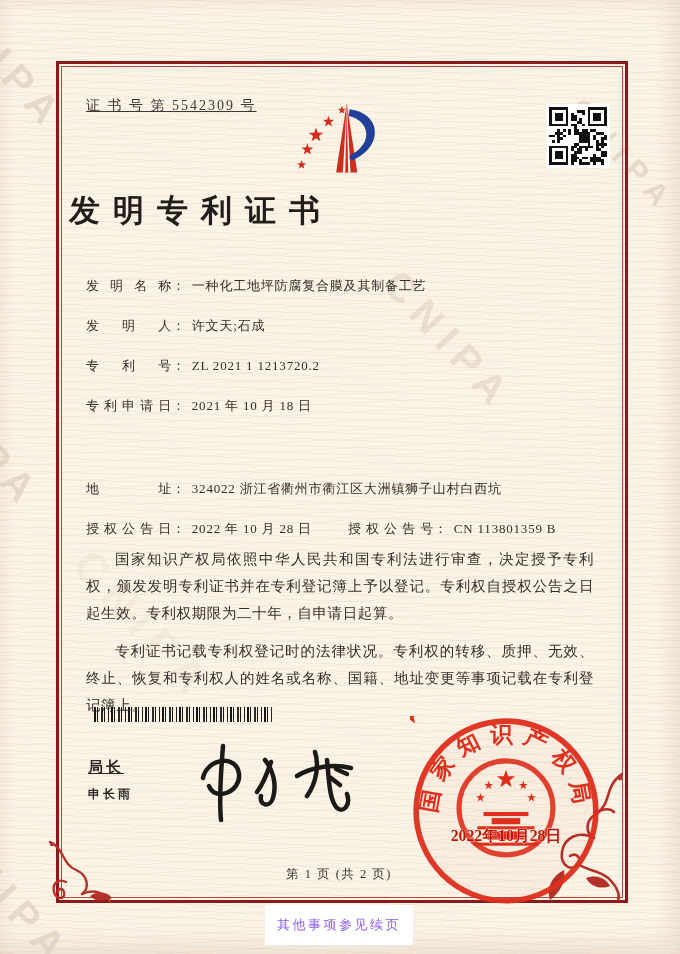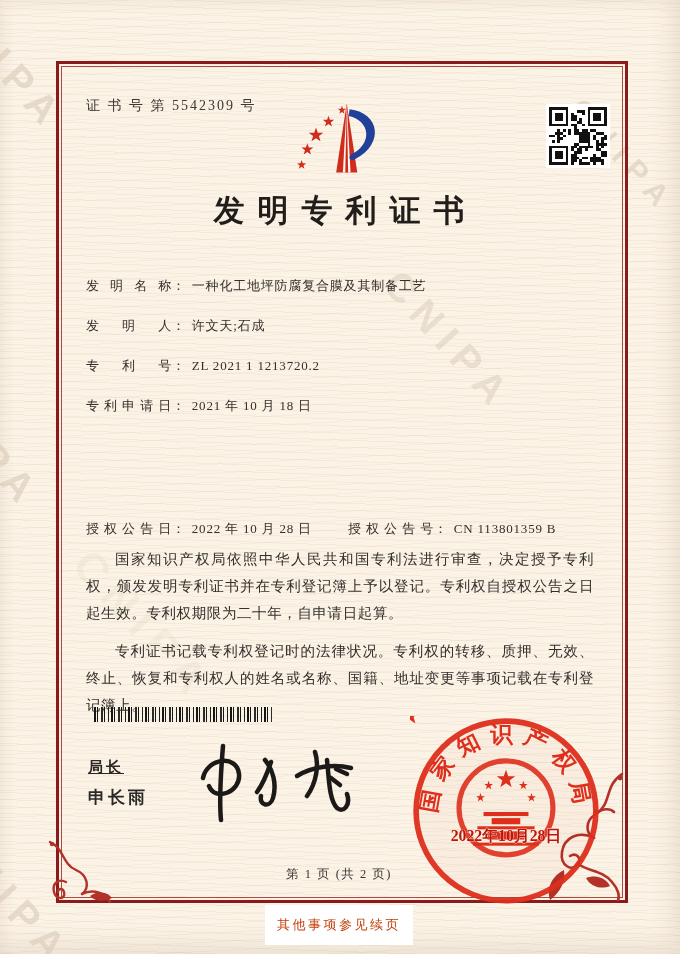--- a/index.html
+++ b/index.html
@@ -20,53 +20,53 @@
     pointer-events:none;
   }
   .wm1{left:-40px;top:-18px;font-size:40px;}
   .wm2{left:588px;top:92px;font-size:30px;}
   .wm3{left:408px;top:262px;font-size:40px;opacity:.45;}
   .wm4{left:-64px;top:360px;font-size:40px;}
   .wm5{left:100px;top:540px;font-size:44px;opacity:.18;}
   .wm6{left:-34px;top:818px;font-size:40px;}
   .frame{position:absolute;left:56px;top:61px;width:566px;height:836px;border:3px solid #8a1b1d;}
   .frame-inner{position:absolute;left:2px;top:2px;right:2px;bottom:2px;border:1px solid #aa4a42;}
-  .cert-no{position:absolute;left:86px;top:97px;font-size:14px;letter-spacing:2px;color:#3c3835;}
+  .cert-no{position:absolute;left:86px;top:97px;font-size:14px;letter-spacing:2px;color:#3c3835;text-decoration:underline;}
   .logo{position:absolute;left:292px;top:101px;width:96px;height:74px;}
   .qr{position:absolute;left:546px;top:104px;width:58px;height:58px;background:#fff;padding:3px;}
   .title{
-    position:absolute;left:56px;top:190px;width:566px;text-align:center;
+    position:absolute;left:56px;top:190px;width:566px;
     font-size:31px;font-weight:700;letter-spacing:.42em;text-indent:.42em;color:#211d1a;
   }
   .row{position:absolute;left:86px;width:520px;font-size:13px;letter-spacing:.8px;white-space:nowrap;}
   .r0{top:277px}.r1{top:317px}.r2{top:357px}.r3{top:397px}.r4{top:438px}.r5{top:480px}.r6{top:520px}
   .flabel{display:inline-block;width:86px;text-align:justify;text-align-last:justify;vertical-align:bottom;}
   .fcolon{display:inline-block;margin-right:6px;}
   .pair2{position:absolute;left:262px;top:0;}
   .body-text{position:absolute;left:86px;top:546px;width:508px;font-size:14.5px;line-height:27px;letter-spacing:.6px;text-align:justify;}
   .body-text p{margin:0 0 11px 0;text-indent:2em;}
   .barcode{
     position:absolute;left:94px;top:707px;width:178px;height:15px;
     background-image:repeating-linear-gradient(90deg,
       #151515 0 2px, transparent 2px 3px,
       #151515 3px 4px, transparent 4px 7px,
       #2b2b2b 7px 9px, transparent 9px 10px,
       #151515 10px 11px, transparent 11px 14px,
       #1f1f1f 14px 15px, transparent 15px 17px);
   }
   .dir-title{position:absolute;left:88px;top:758px;font-family:"Liberation Sans","DejaVu Sans",sans-serif;font-size:15px;font-weight:600;letter-spacing:3px;color:#2b2825;text-decoration:underline;}
-  .dir-name{position:absolute;left:88px;top:786px;font-family:"Liberation Sans","DejaVu Sans",sans-serif;font-size:17px;font-weight:600;letter-spacing:3px;color:#2b2825;}
+  .dir-name{position:absolute;left:88px;top:786px;font-family:"Liberation Sans","DejaVu Sans",sans-serif;font-size:12px;font-weight:600;letter-spacing:3px;color:#2b2825;}
   .sig{position:absolute;left:185px;top:740px;width:178px;height:84px;}
   .seal{position:absolute;left:410px;top:716px;width:194px;height:194px;z-index:5;}
   .orn{position:absolute;z-index:3;}
   .orn-bl{left:46px;top:838px;width:68px;height:66px;}
   .orn-br{left:534px;top:772px;width:92px;height:130px;}
   .page-no{position:absolute;left:56px;top:866px;width:566px;text-align:center;font-size:12.5px;letter-spacing:1.5px;color:#3a3633;}
   .cont-note{position:absolute;left:56px;top:905px;width:566px;text-align:center;z-index:4;}
-  .cont-note span{display:inline-block;background:#ffffff;padding:11px 12px;font-size:13px;letter-spacing:2.5px;color:#c2410c;text-align:right;}
+  .cont-note span{display:inline-block;background:#ffffff;padding:11px 12px;font-size:13px;letter-spacing:2.5px;color:#8b5cf6;text-align:right;}
 </style>
 </head>
 <body>
 
 <div class="page">
 
   <div class="wm wm1">CNIPA</div>
   <div class="wm wm2">CNIPA</div>
   <div class="wm wm3">CNIPA</div>
   <div class="wm wm4">CNIPA</div>
@@ -265,20 +265,23 @@
   </div>
   <div class="row r1">
     <span class="flabel">发明人</span><span class="fcolon">：</span><span>许文天;石成</span>
   </div>
   <div class="row r2">
     <span class="flabel">专利号</span><span class="fcolon">：</span><span>ZL 2021 1 1213720.2</span>
   </div>
   <div class="row r3">
     <span class="flabel">专利申请日</span><span class="fcolon">：</span><span>2021 年 10 月 18 日</span>
   </div>
+  <div class="row r5">
+    <span class="flabel">地址</span><span class="fcolon">：</span><span>324022 浙江省衢州市衢江区大洲镇狮子山村白西坑</span>
+  </div>
   <div class="row r6">
     <span class="flabel">授权公告日</span><span class="fcolon">：</span><span>2022 年 10 月 28 日</span>
     <span class="pair2">
       <span class="flabel">授权公告号</span><span class="fcolon">：</span><span>CN 113801359 B</span>
     </span>
   </div>
 
   <div class="body-text">
     <p>国家知识产权局依照中华人民共和国专利法进行审查，决定授予专利权，颁发发明专利证书并在专利登记簿上予以登记。专利权自授权公告之日起生效。专利权期限为二十年，自申请日起算。</p>
     <p>专利证书记载专利权登记时的法律状况。专利权的转移、质押、无效、终止、恢复和专利权人的姓名或名称、国籍、地址变更等事项记载在专利登记簿上。</p>

